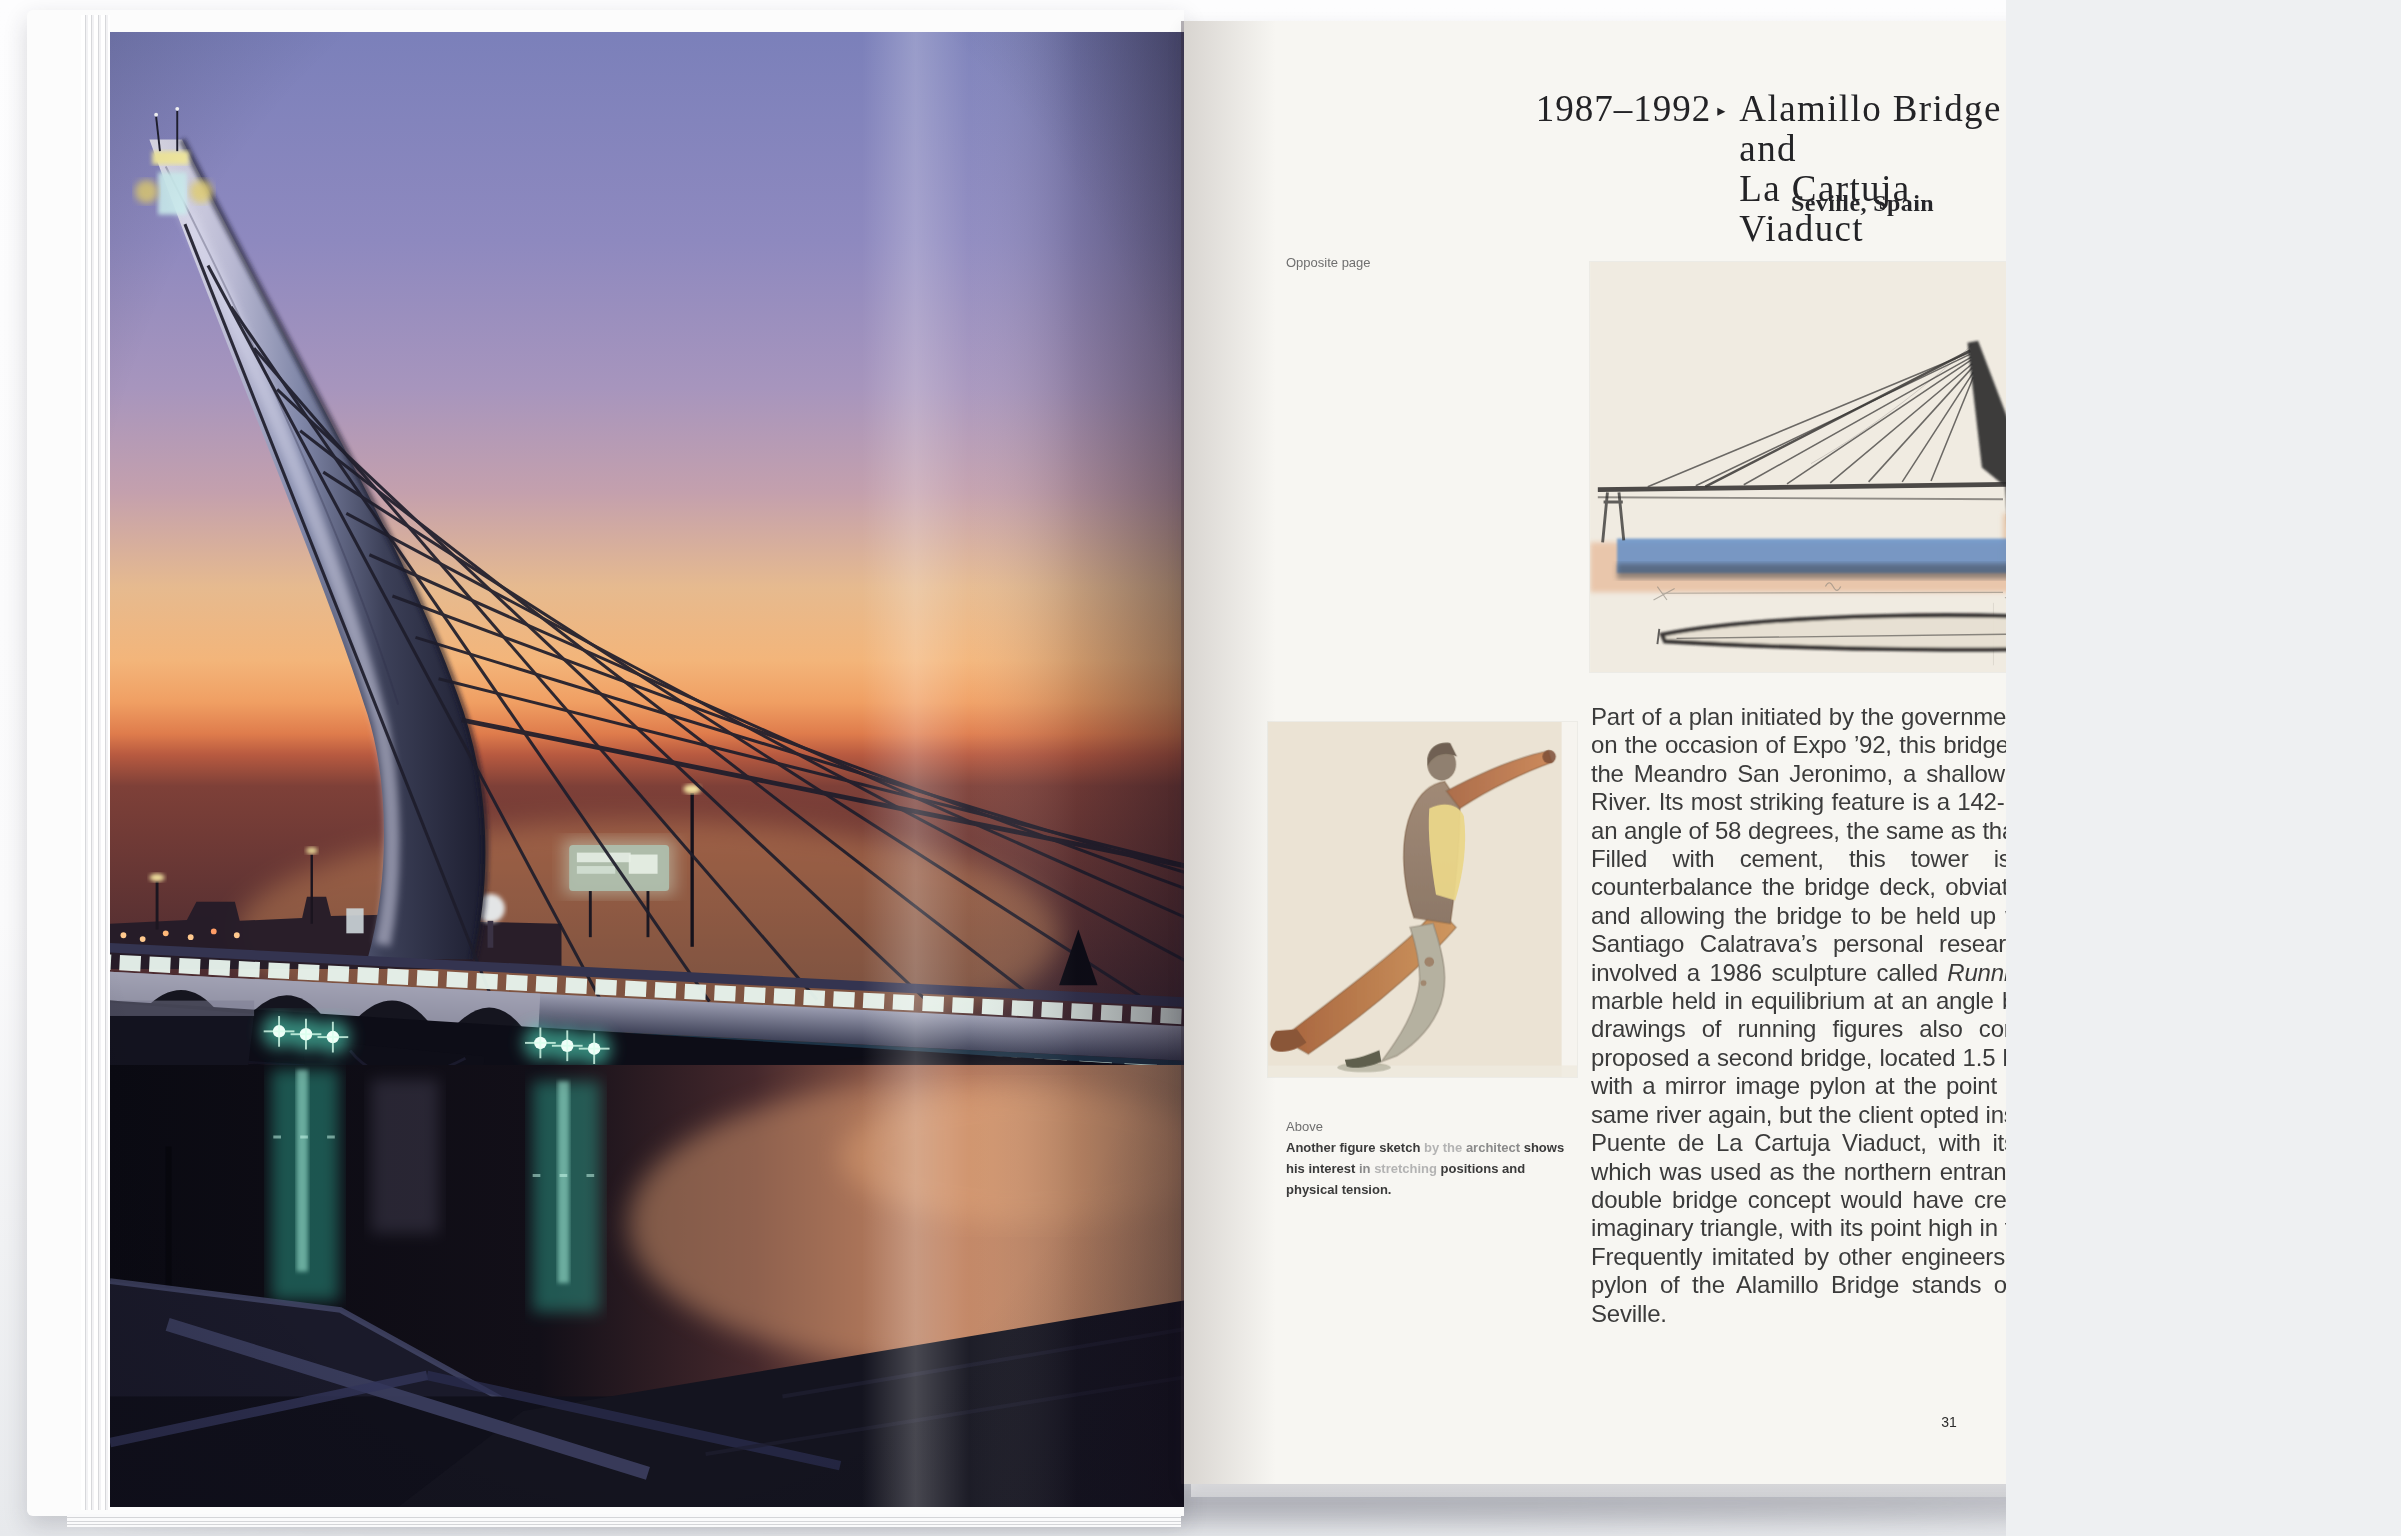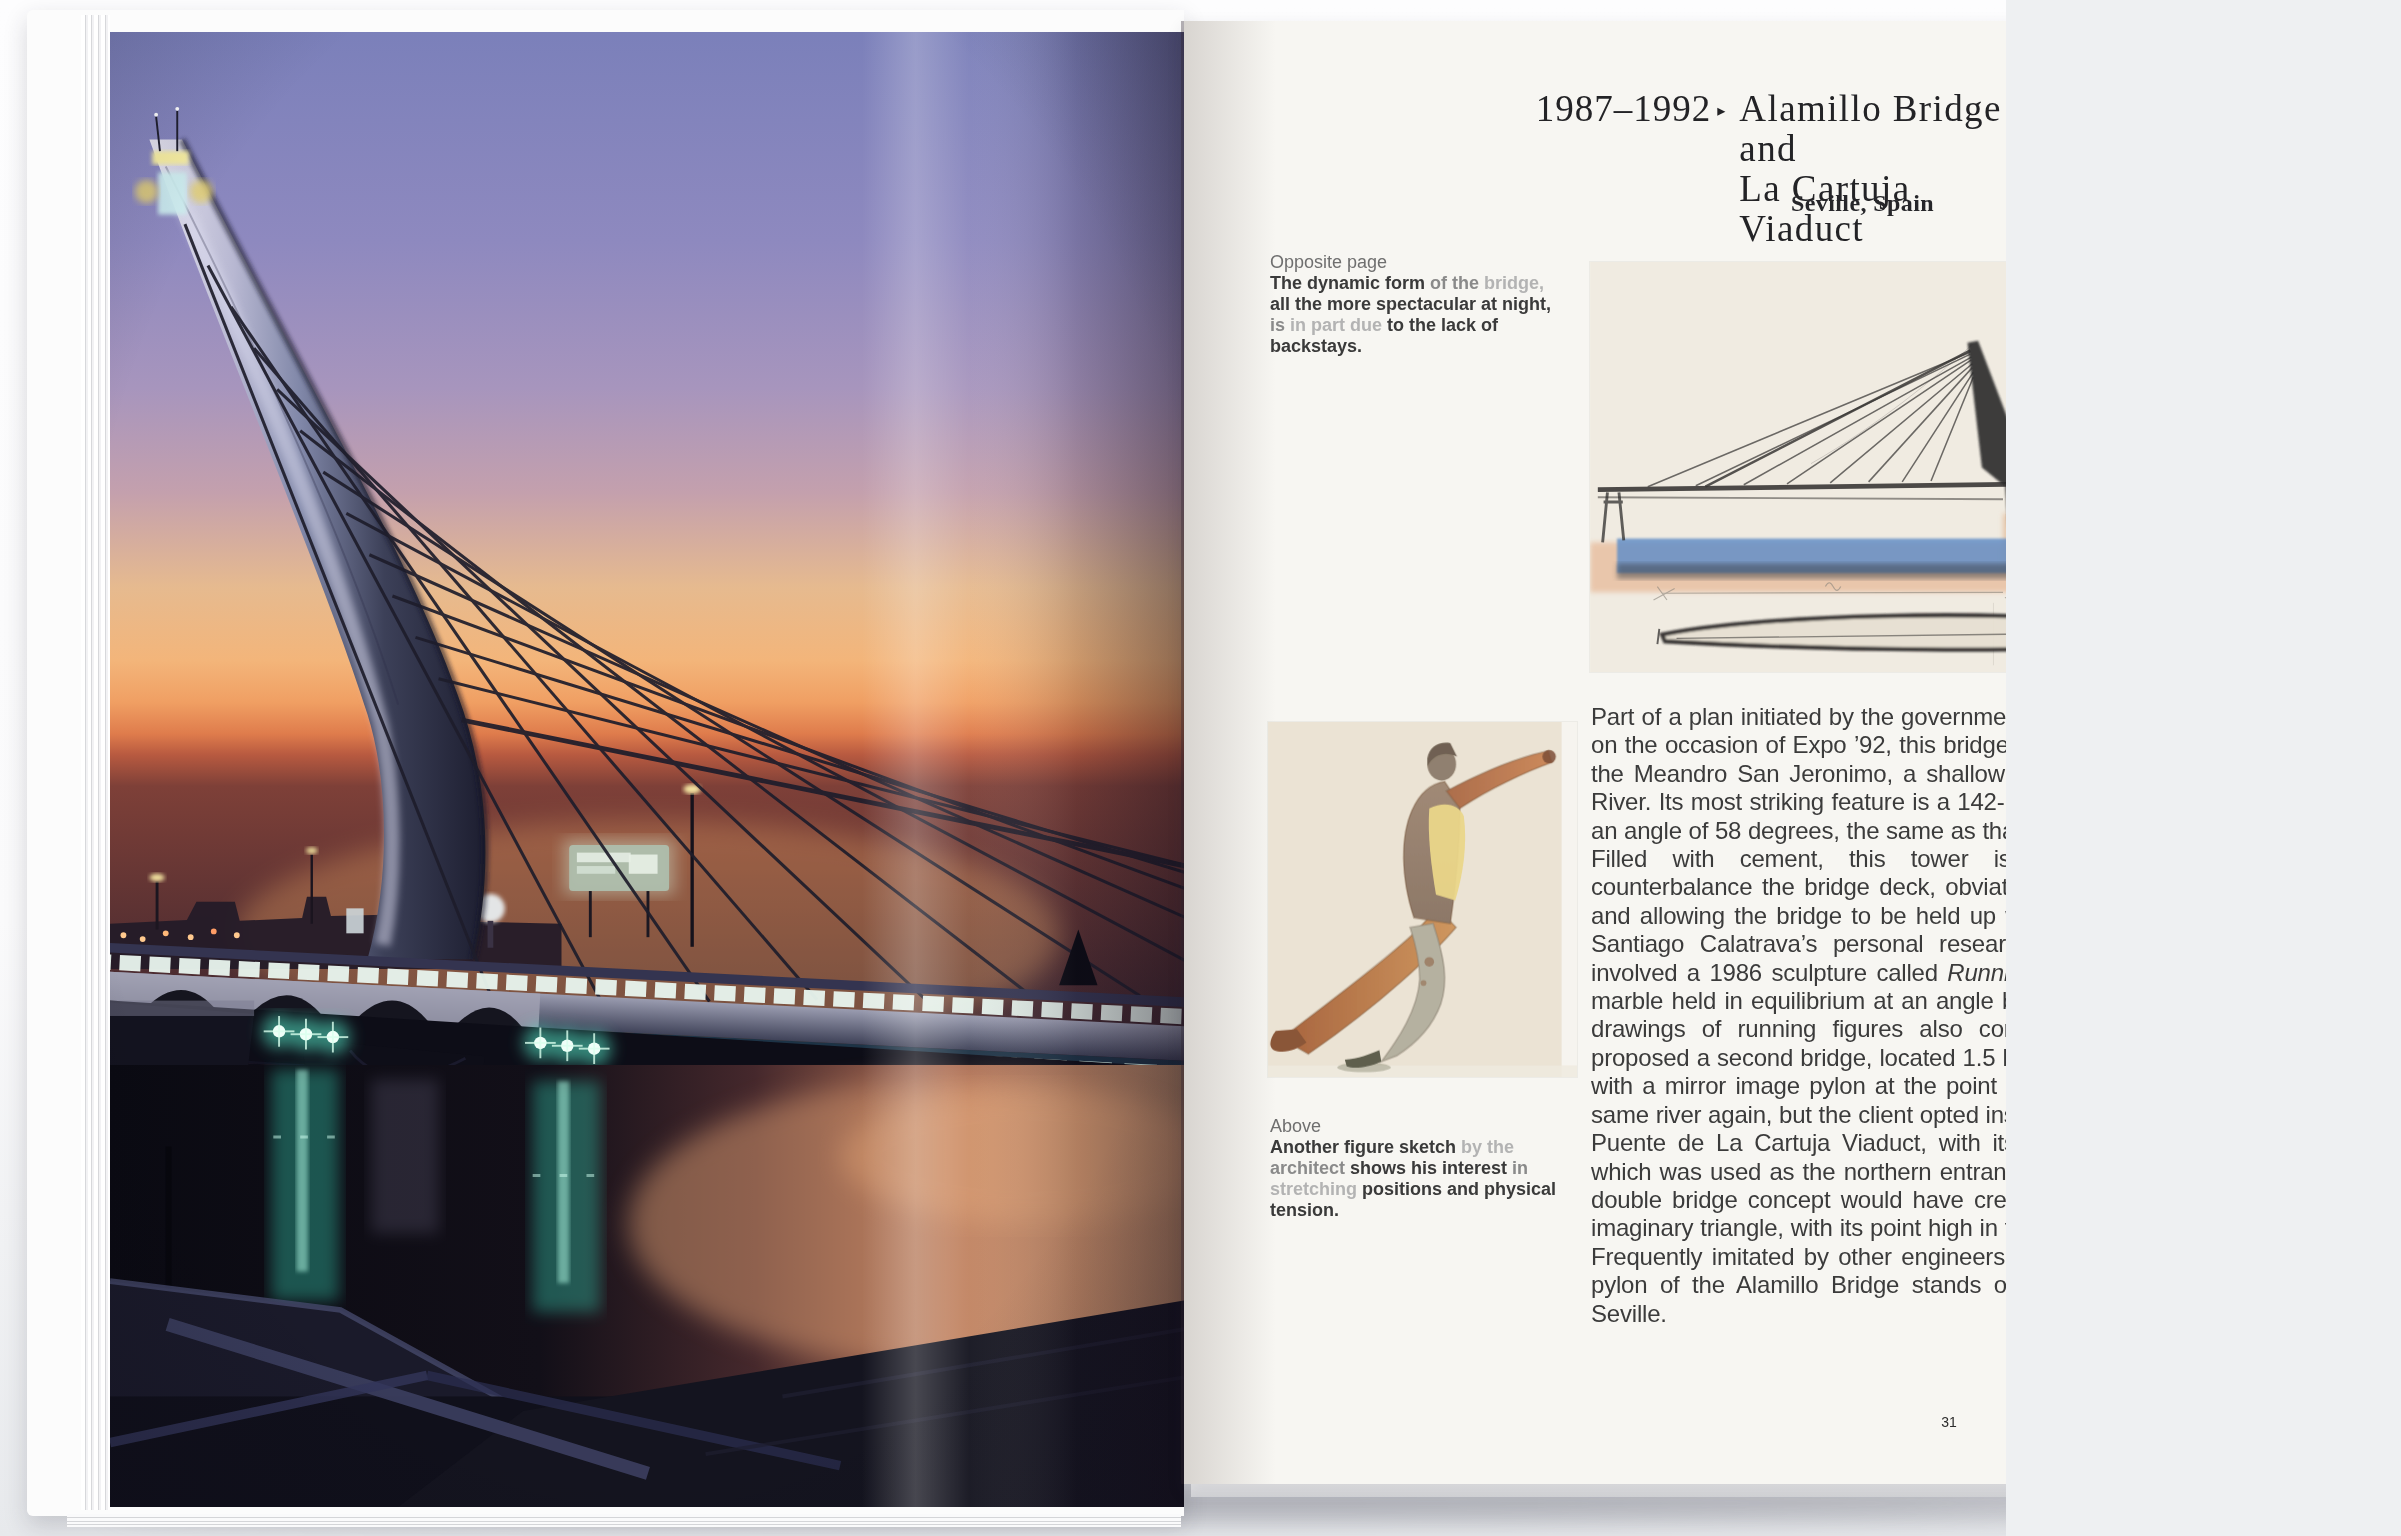--- a/index.html
+++ b/index.html
@@ -24,21 +24,21 @@
     background:linear-gradient(90deg,rgba(92,78,72,.20),rgba(92,78,72,0));}
   .gutter-line{left:1181px;top:21px;width:2.9px;height:1463px;background:rgba(45,35,45,.35);}
   .photo-wrap{left:110px;top:32px;width:1074px;height:1475px;}
   svg{display:block;}
   
   .title-block{left:1533px;top:89px;display:flex;color:#232326;}
   .title-dates{width:221px;text-align:right;font-family:"Liberation Serif",serif;font-size:37px;line-height:40px;letter-spacing:1px;}
   .title-bullet{width:25px;text-align:center;font-size:16.3px;line-height:40px;padding-top:1px;}
   .title-lines{font-family:"Liberation Serif",serif;font-size:37px;line-height:40px;letter-spacing:1.4px;margin-left:8px;}
   .title-location{left:1791px;top:190px;font-family:"Liberation Serif",serif;font-weight:bold;font-size:24px;color:#26262a;letter-spacing:0.4px;}
-  .caption{width:292px;font-size:18px;line-height:21px;}
+  .caption{width:292px;font-size:13px;line-height:21px;margin-left:16px;}
   .cap-label{color:#6f6f6f;font-weight:normal;}
   .cap-body{font-weight:bold;color:#3a3a3a;}
   .cap-opposite{left:1270px;top:252px;}
   .cap-right{left:1270px;top:580px;}
   .cap-above{left:1270px;top:1116px;}
   .seg-s{color:#3a3a3a}.seg-m{color:#8a8a8a}.seg-f{color:#b3b3b3}.seg-i{font-style:italic}
   .body-text{left:1591px;top:703px;width:711px;text-align:justify;color:#3b3b3b;
     font-size:24px;line-height:28.4px;letter-spacing:-0.2px;word-spacing:-0.5px;}
   .page-number{left:1924px;top:1414px;width:50px;text-align:center;font-size:14px;color:#2c2c2c;}
   .img-frame{box-shadow:0 0 0 1px rgba(120,110,95,.08);}
@@ -278,21 +278,20 @@
     <div class="title-bullet">▸</div>
     <div class="title-lines">
       <div>Alamillo Bridge and</div>
       <div>La Cartuja Viaduct</div>
     </div>
   </div>
   <div class="abs title-location">Seville, Spain</div>
 
   <div class="abs caption cap-opposite">
     <div class="cap-label">Opposite page</div>
-    <div class="cap-body"><span class="seg-s">The dynamic form </span><span class="seg-m">of the </span><span class="seg-f">bridge, </span><span class="seg-s">all the more spectacular at night, </span><span class="seg-m">is </span><span class="seg-f">in part due </span><span class="seg-s">to the lack of backstays.</span></div>
   </div>
   <div class="abs caption cap-above">
     <div class="cap-label">Above</div>
     <div class="cap-body"><span class="seg-s">Another figure sketch </span><span class="seg-f">by the </span><span class="seg-m">architect </span><span class="seg-s">shows his interest </span><span class="seg-m">in </span><span class="seg-f">stretching </span><span class="seg-s">positions and physical tension.</span></div>
   </div>
 
   <div class="abs img-frame" style="left:1590px;top:262px;width:707px;height:410px;">
     <svg width="707" height="410" viewBox="0 0 736 427">
       <defs>
         <filter id="sb1">

